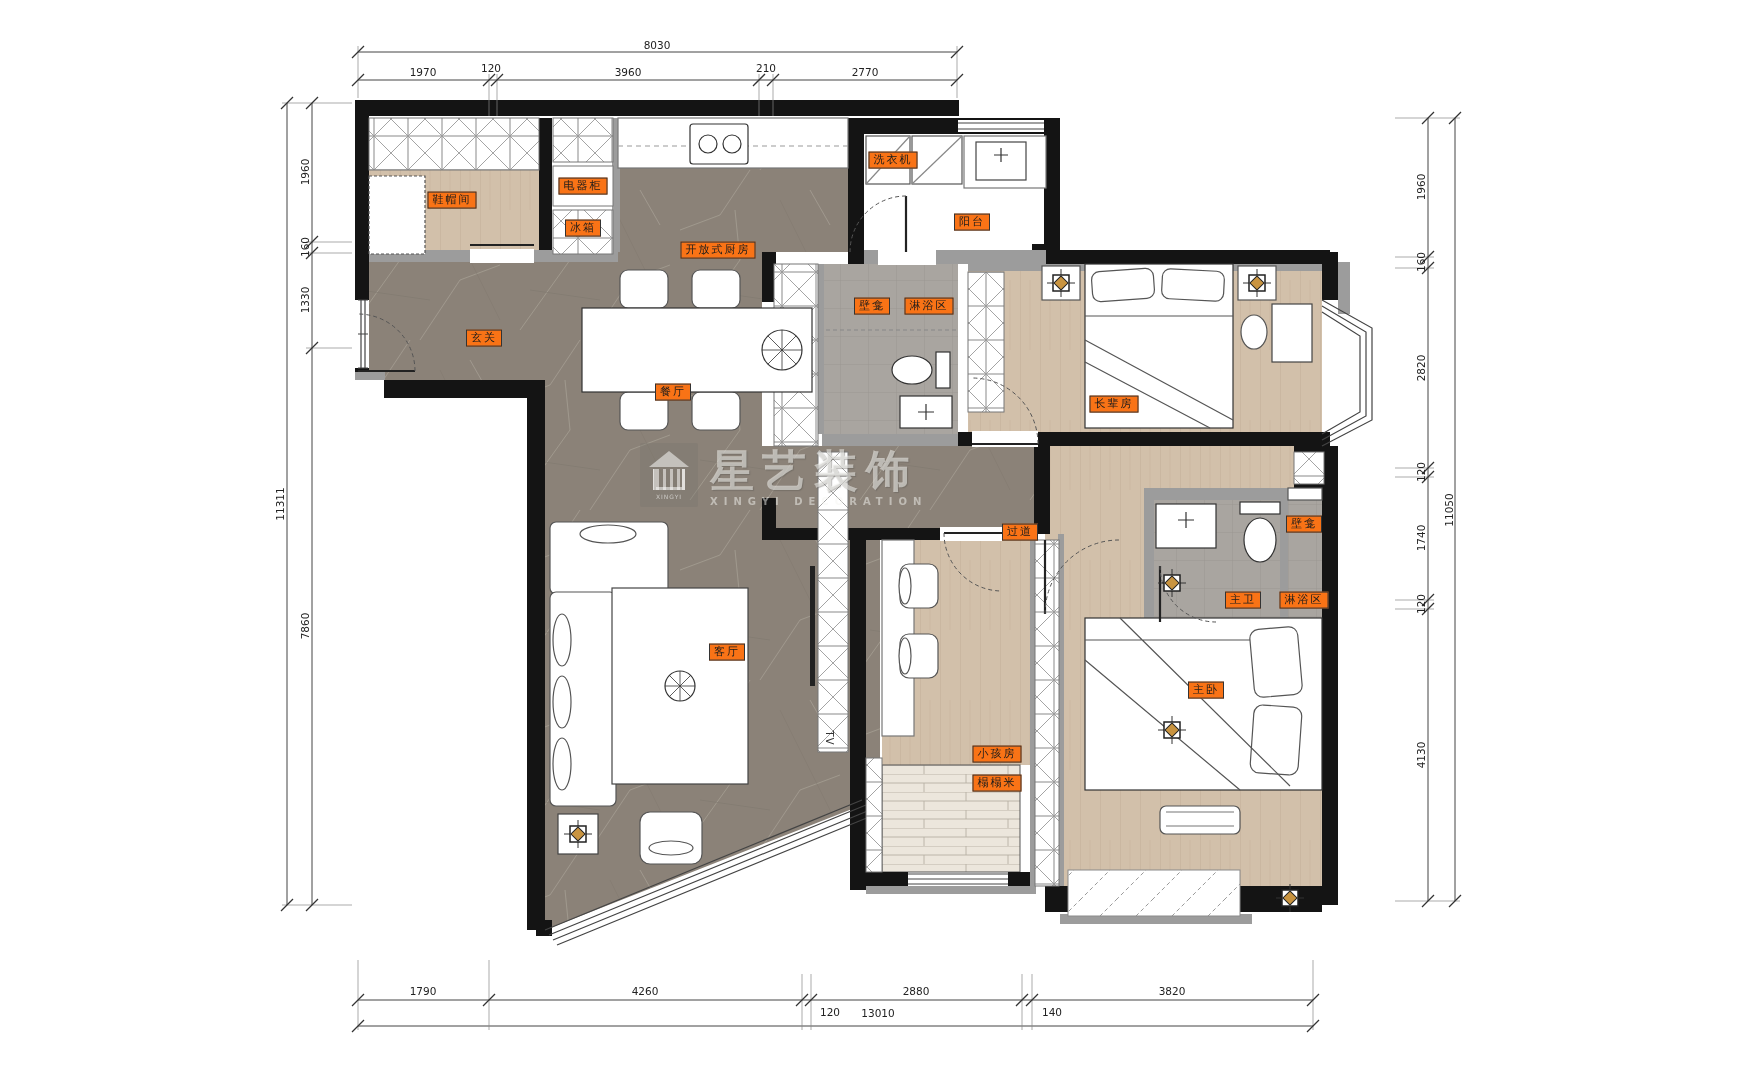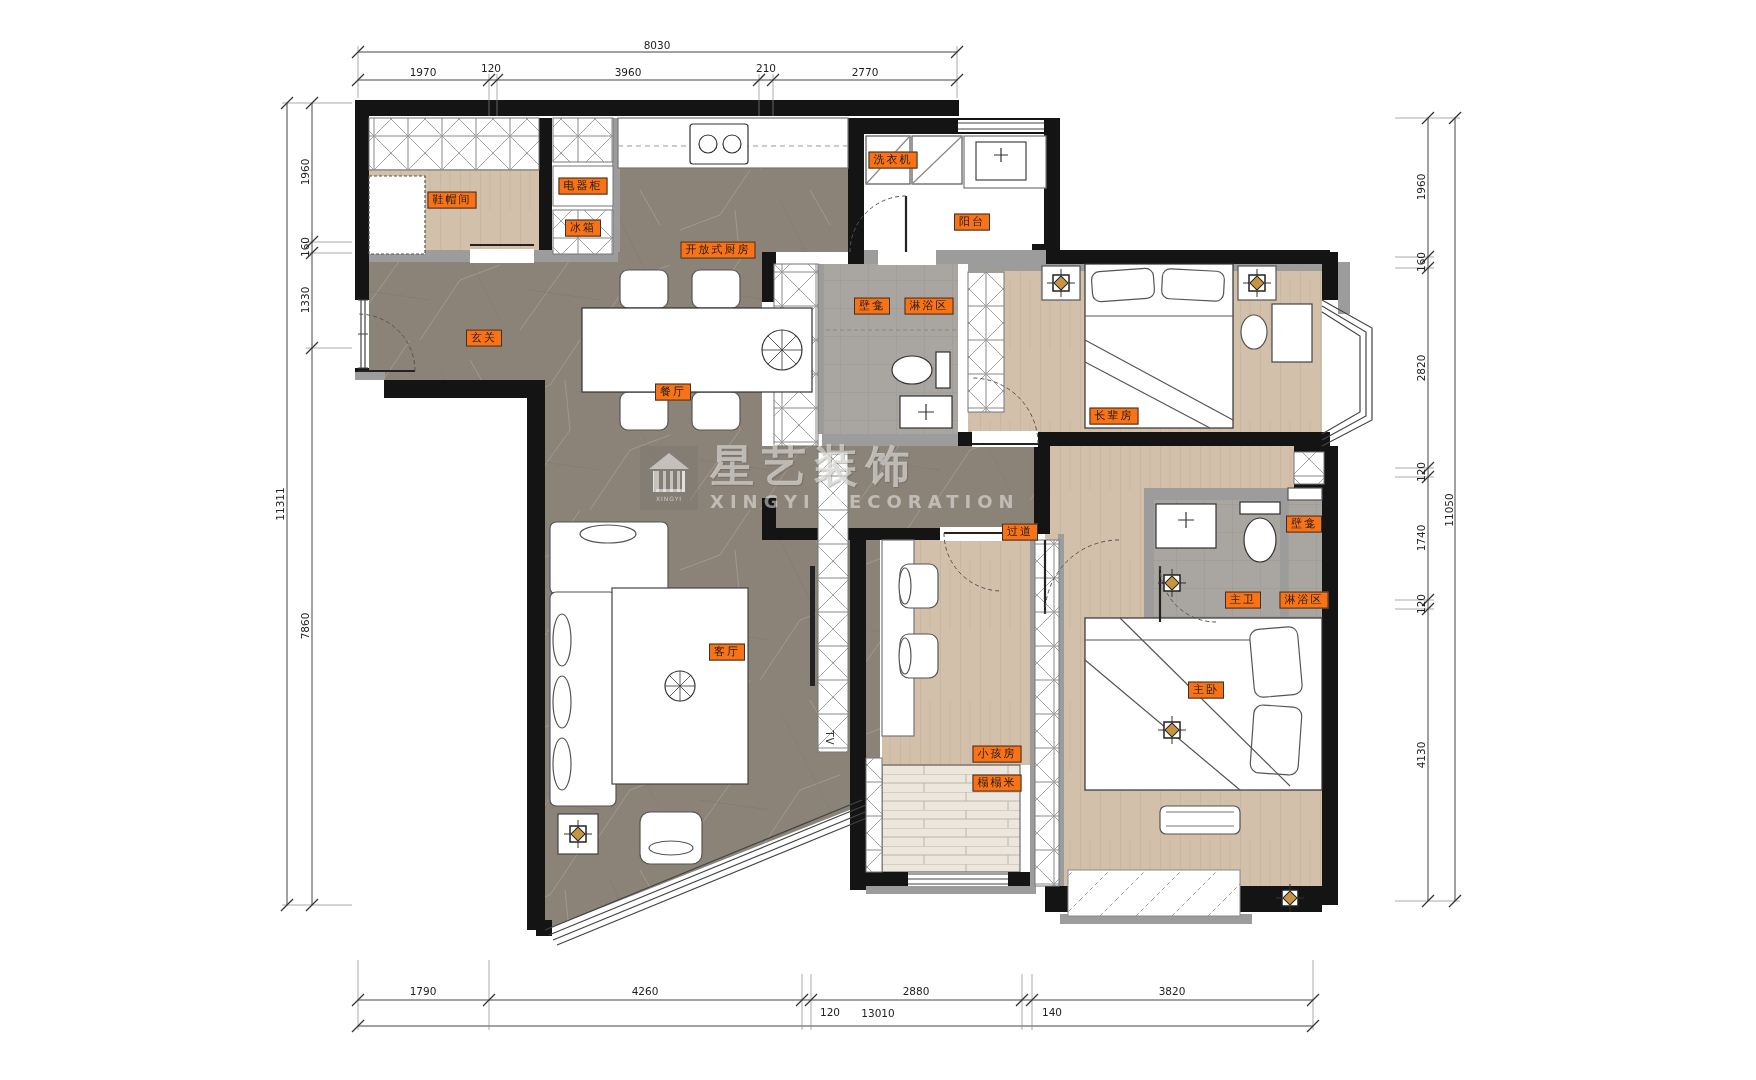--- a/index.html
+++ b/index.html
@@ -7,34 +7,34 @@
           font-family:"DejaVu Sans",sans-serif;}
   .plan-svg{position:absolute;left:0;top:0;}
   .rl{position:absolute;transform:translate(-50%,-50%);background:#f97316;border:1px solid #333;
       padding:0px 4px;font-size:11px;letter-spacing:2px;color:#1c1c1c;white-space:nowrap;
       line-height:1.35;z-index:30;}
   .dim{position:absolute;transform:translate(-50%,-50%);font-size:10.5px;color:#222;
        white-space:nowrap;z-index:25;background:transparent;}
   .dim.v{transform:translate(-50%,-50%) rotate(-90deg);}
   .tvl{position:absolute;transform:translate(-50%,-50%) rotate(90deg);font-size:10px;color:#333;
        letter-spacing:1px;z-index:30;}
-  .wm{position:absolute;left:640px;top:443px;display:flex;align-items:center;z-index:40;
+  .wm{position:absolute;left:640px;top:443px;display:flex;align-items:flex-end;z-index:40;
       pointer-events:none;}
   .wm-logo{width:58px;height:64px;background:rgba(120,117,110,0.35);border-radius:2px;
       display:flex;flex-direction:column;align-items:center;justify-content:center;margin-right:12px;}
   .wm-roof{width:0;height:0;border-left:20px solid transparent;border-right:20px solid transparent;
       border-bottom:16px solid rgba(250,250,248,0.55);}
   .wm-body{width:26px;height:18px;margin-top:2px;border-left:3px solid rgba(250,250,248,0.55);
       border-right:3px solid rgba(250,250,248,0.55);border-bottom:3px solid rgba(250,250,248,0.55);
       background:repeating-linear-gradient(90deg,rgba(250,250,248,0.55) 0 3px,transparent 3px 7px);}
   .wm-cap{font-size:6px;letter-spacing:1px;color:rgba(250,250,248,0.6);margin-top:3px;}
   .wm-text{display:flex;flex-direction:column;}
   .wm-brand{font-size:44px;font-weight:bold;letter-spacing:8px;color:rgba(245,245,242,0.55);
       text-shadow:1px 1px 1px rgba(90,88,82,0.4);line-height:1.05;}
-  .wm-sub{font-size:18px;font-weight:bold;letter-spacing:6px;color:rgba(245,245,242,0.5);margin-top:2px;}
+  .wm-sub{font-size:10px;font-weight:bold;letter-spacing:6px;color:rgba(245,245,242,0.5);margin-top:2px;}
 </style>
 </head>
 <body>
 
 <div class="canvas">
 
 <svg class="plan-svg" width="1756" height="1080" viewBox="0 0 1756 1080">
   <defs>
     <pattern id="xc" width="34" height="34" patternUnits="userSpaceOnUse">
       <rect width="34" height="34" fill="#ffffff" stroke="#8a8a8a" stroke-width="1"></rect>
@@ -330,21 +330,21 @@
 <span class="rl" style="left:452px;top:200px">鞋帽间</span>
 <span class="rl" style="left:583px;top:186px">电器柜</span>
 <span class="rl" style="left:583px;top:228px">冰箱</span>
 <span class="rl" style="left:718px;top:250px">开放式厨房</span>
 <span class="rl" style="left:893px;top:160px">洗衣机</span>
 <span class="rl" style="left:972px;top:222px">阳台</span>
 <span class="rl" style="left:484px;top:338px">玄关</span>
 <span class="rl" style="left:673px;top:392px">餐厅</span>
 <span class="rl" style="left:872px;top:306px">壁龛</span>
 <span class="rl" style="left:929px;top:306px">淋浴区</span>
-<span class="rl" style="left:1114px;top:416px">长辈房</span>
+<span class="rl" style="left:1114px;top:404px">长辈房</span>
 <span class="rl" style="left:1020px;top:532px">过道</span>
 <span class="rl" style="left:1243px;top:600px">主卫</span>
 <span class="rl" style="left:1304px;top:524px">壁龛</span>
 <span class="rl" style="left:1304px;top:600px">淋浴区</span>
 <span class="rl" style="left:727px;top:652px">客厅</span>
 <span class="rl" style="left:997px;top:754px">小孩房</span>
 <span class="rl" style="left:997px;top:783px">榻榻米</span>
 <span class="rl" style="left:1206px;top:690px">主卧</span>
 <span class="tvl" style="left:829px;top:738px">TV</span>
 

